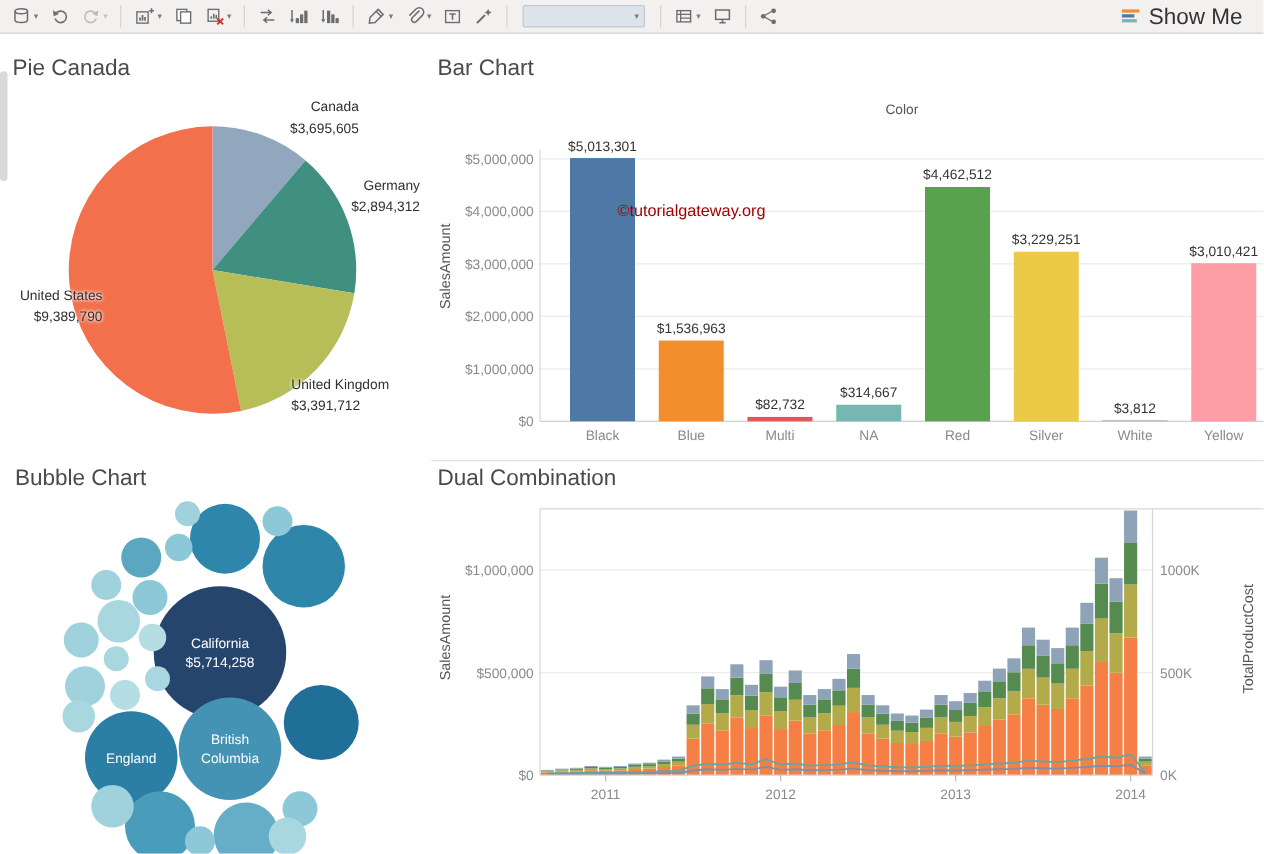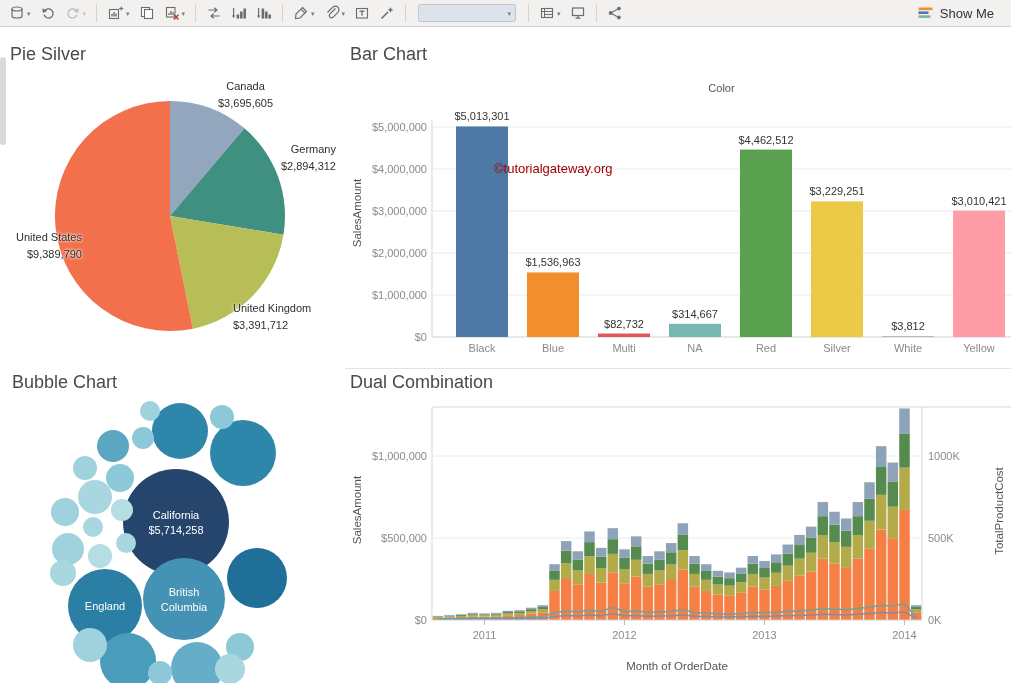--- a/index.html
+++ b/index.html
@@ -12,21 +12,21 @@
            border-bottom:1px solid #d2cfcb;display:flex;align-items:center;padding:0 5px;gap:1px;z-index:20}
   .tb-btn{display:flex;align-items:center;gap:2px;height:22px;padding:0 4px;background:transparent;
           border:none;border-radius:2px;cursor:pointer}
   .tb-btn.disabled{opacity:.4}
   .tb-sep{width:1px;height:18px;background:#d8d5d0;margin:0 5px}
   .caret{font-size:7px;color:#7d7d7d;line-height:1}
   .combo{width:98px;height:18px;background:#dde3ea;border:1px solid #c2c8d0;border-radius:2px;
          display:flex;align-items:center;justify-content:space-between;padding:0 4px;margin:0 6px;cursor:pointer}
   .combo .val{font-size:11px;color:#444}
   .showme{margin-left:auto;display:flex;align-items:center;gap:7px;border:none;background:transparent;
-          font-size:13px;color:#333;padding:2px 12px;cursor:pointer}
+          font-size:18px;color:#333;padding:2px 12px;cursor:pointer}
   .ic{display:block}
 
   
   .panel-title{position:absolute;font-size:18px;color:#4a4a4a;z-index:5}
   .scroll-strip{position:absolute;left:0;top:57px;width:6px;height:88px;background:#d9d9d9;border-radius:3px;z-index:6;cursor:pointer}
   svg.chart{position:absolute;overflow:visible}
   svg{font-family:"Liberation Sans",sans-serif}
   .pie-label{position:absolute;font-size:11px;color:#2f2f2f;line-height:17px;z-index:6;
              text-shadow:0 0 3px #fff,0 0 3px #fff}
   .pie-label span{display:block}
@@ -219,32 +219,32 @@
             <rect x="0.5" y="8.3" width="12" height="2.6" fill="#76b7b2"></rect>
           </svg>
       </span>
       <span>Show Me</span>
     </button>
   </div>
 
   <div class="scroll-strip"></div>
   <div class="divider-h"></div>
 
-  <div class="panel-title" style="left:10px;top:44px">Pie Silver</div>
+  <div class="panel-title" style="left:10px;top:44px">Pie Canada</div>
   <div class="panel-title" style="left:350px;top:44px">Bar Chart</div>
   <div class="panel-title" style="left:12px;top:372px">Bubble Chart</div>
   <div class="panel-title" style="left:350px;top:372px">Dual Combination</div>
 
   <svg id="pie-svg" class="chart" style="left:54px;top:100px" width="232" height="232">
       <path d="M116 116L116.00 1.00A115 115 0 0 1 190.43 28.34Z" fill="#92a7bd"></path>
       <path d="M116 116L190.43 28.34A115 115 0 0 1 229.47 134.69Z" fill="#3f9080"></path>
       <path d="M116 116L229.47 134.69A115 115 0 0 1 138.89 228.70Z" fill="#b7bd57"></path>
       <path d="M116 116L138.89 228.70A115 115 0 1 1 116.00 1.00Z" fill="#f3704d"></path>
     </svg>
-  <div class="pie-label" style="left:218px;top:78px;text-align:center">
+  <div class="pie-label" style="left:232px;top:78px;text-align:right">
     <span>Canada</span>
       <span>$3,695,605</span>
   </div>
   <div class="pie-label" style="left:264px;top:141px;width:72px;text-align:right">
     <span>Germany</span>
       <span>$2,894,312</span>
   </div>
   <div class="pie-label" style="left:233px;top:300px;width:105px;text-align:left">
     <span>United Kingdom</span>
       <span>$3,391,712</span>
@@ -518,15 +518,14 @@
       <line x1="62" y1="222" x2="552" y2="222" stroke="#cfcfcf"></line>
       <line x1="114.5" y1="222" x2="114.5" y2="227" stroke="#bdbdbd"></line>
       <text x="114.5" y="241" text-anchor="middle" font-size="11" fill="#8a8a8a">2011</text>
       <line x1="254.5" y1="222" x2="254.5" y2="227" stroke="#bdbdbd"></line>
       <text x="254.5" y="241" text-anchor="middle" font-size="11" fill="#8a8a8a">2012</text>
       <line x1="394.5" y1="222" x2="394.5" y2="227" stroke="#bdbdbd"></line>
       <text x="394.5" y="241" text-anchor="middle" font-size="11" fill="#8a8a8a">2013</text>
       <line x1="534.5" y1="222" x2="534.5" y2="227" stroke="#bdbdbd"></line>
       <text x="534.5" y="241" text-anchor="middle" font-size="11" fill="#8a8a8a">2014</text>
     </svg>
-  <div class="xlabel">Month of OrderDate</div>
 
 </div>
 
 </body></html>

